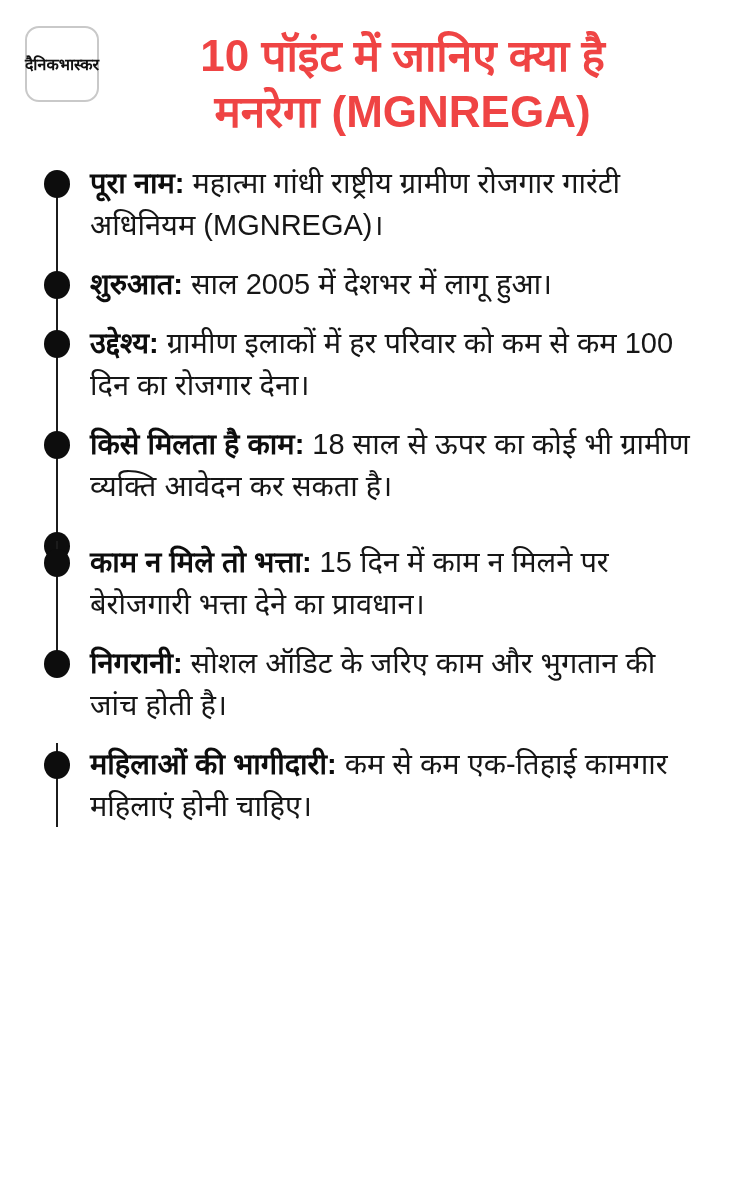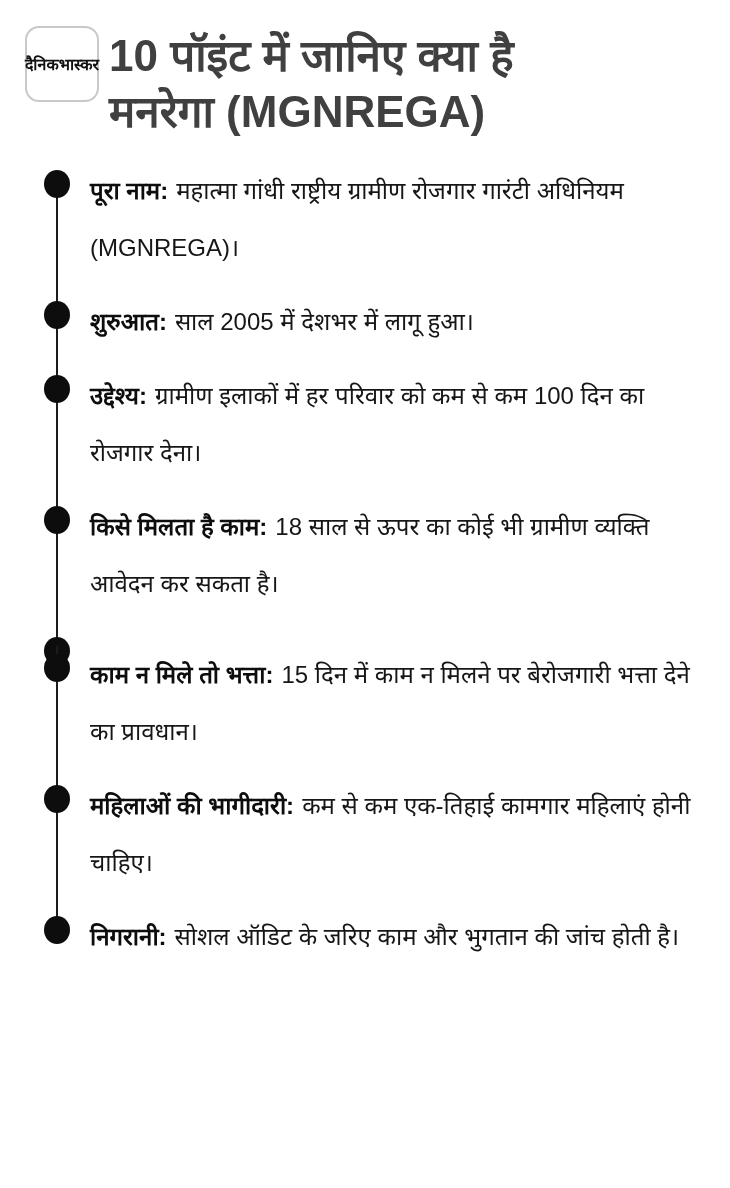--- a/index.html
+++ b/index.html
@@ -41,39 +41,40 @@
   .logo-text {
     font-weight: 700;
     font-size: 16px;
     line-height: 17px;
     color: #111111;
     text-align: center;
     letter-spacing: 0;
   }
   .title {
     flex: 1;
+    text-align: center;
     font-weight: 700;
     font-size: 44px;
     line-height: 56px;
-    color: #404040;
+    color: #ef4444;
     padding: 4px 4px 0 10px;
   }
 
   
   .points {
     position: relative;
     margin-top: 14px;
   }
   .point {
     position: relative;
     padding-left: 90px;
     padding-right: 30px;
     padding-bottom: 17px;
-    font-size: 24px;
-    line-height: 57px;
+    font-size: 29px;
+    line-height: 42px;
   }
   .point:last-child { padding-bottom: 0; }
   .connector {
     position: absolute;
     left: 56px;
     top: 0;
     bottom: 0;
     width: 2px;
     background: #1c1c1c;
   }
@@ -156,26 +157,26 @@
       <span class="connector"></span>
       <span class="bullet"></span>
     </div>
 
     <div class="point">
       <span class="connector"></span>
       <span class="bullet"></span>
       <p class="ptext"><b class="label">काम न मिले तो भत्ता:</b><span>15 दिन में काम न मिलने पर बेरोजगारी भत्ता देने का प्रावधान।</span></p>
     </div>
 
+    <div class="point last">
+      <span class="connector"></span>
+      <span class="bullet"></span>
+      <p class="ptext"><b class="label">निगरानी:</b><span>सोशल ऑडिट के जरिए काम और भुगतान की जांच होती है।</span></p>
+    </div>
+
     <div class="point">
       <span class="connector"></span>
       <span class="bullet"></span>
       <p class="ptext"><b class="label">महिलाओं की भागीदारी:</b><span>कम से कम एक-तिहाई कामगार महिलाएं होनी चाहिए।</span></p>
     </div>
 
-    <div class="point last">
-      <span class="connector"></span>
-      <span class="bullet"></span>
-      <p class="ptext"><b class="label">निगरानी:</b><span>सोशल ऑडिट के जरिए काम और भुगतान की जांच होती है।</span></p>
-    </div>
-
   </div>
 </div>
 
 </body></html>

